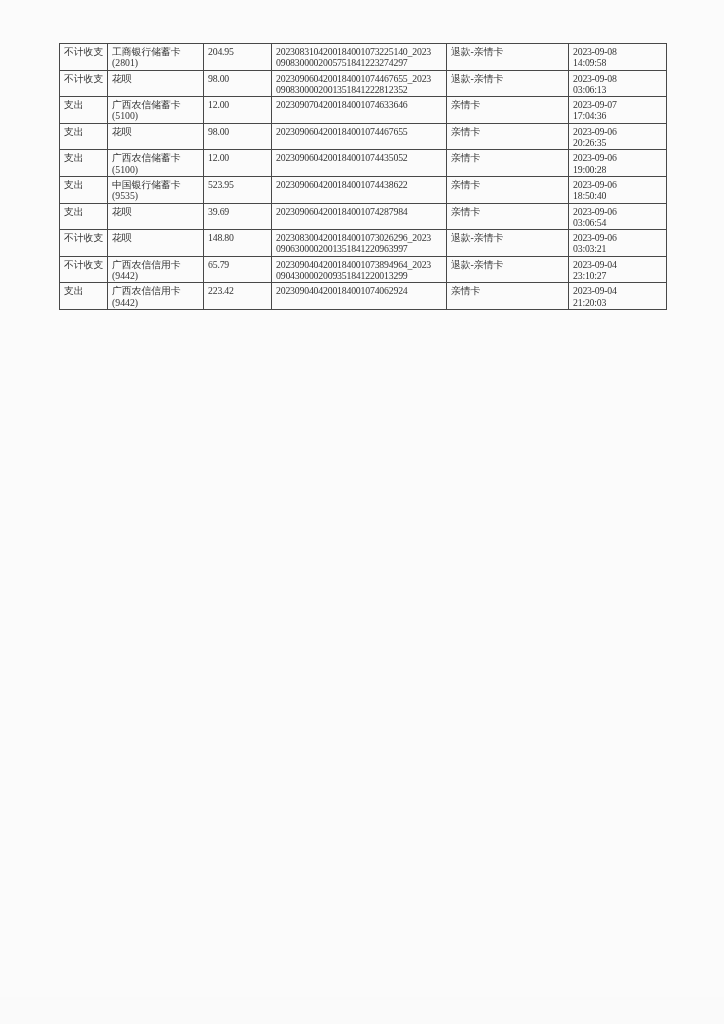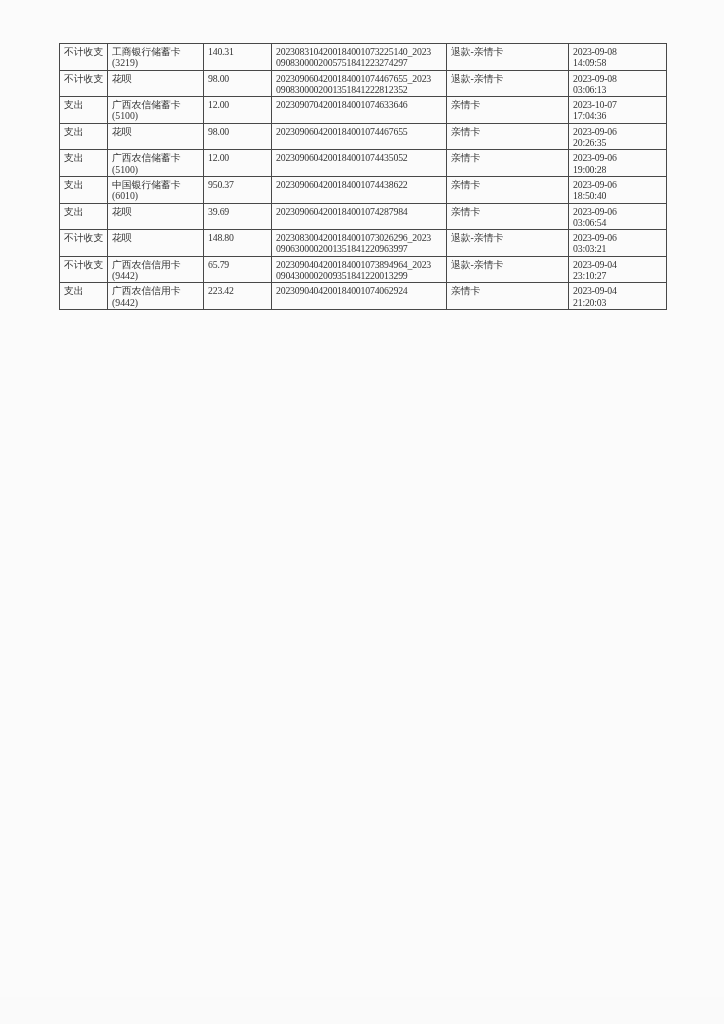--- a/index.html
+++ b/index.html
@@ -59,22 +59,22 @@
         <col class="col-account">
         <col class="col-amount">
         <col class="col-transaction_id">
         <col class="col-category">
         <col class="col-datetime">
       </colgroup>
     <tbody>
         <tr>
           <td class="col-type">不计收支</td>
           <td class="col-account">工商银行储蓄卡
-(3219)</td>
-          <td class="col-amount">140.31</td>
+(2801)</td>
+          <td class="col-amount">204.95</td>
           <td class="col-transaction_id">2023083104200184001073225140_2023
 0908300002005751841223274297</td>
           <td class="col-category">退款-亲情卡</td>
           <td class="col-datetime">2023-09-08
 14:09:58</td>
         </tr>
         <tr>
           <td class="col-type">不计收支</td>
           <td class="col-account">花呗</td>
           <td class="col-amount">98.00</td>
@@ -84,21 +84,21 @@
           <td class="col-datetime">2023-09-08
 03:06:13</td>
         </tr>
         <tr>
           <td class="col-type">支出</td>
           <td class="col-account">广西农信储蓄卡
 (5100)</td>
           <td class="col-amount">12.00</td>
           <td class="col-transaction_id">2023090704200184001074633646</td>
           <td class="col-category">亲情卡</td>
-          <td class="col-datetime">2023-10-07
+          <td class="col-datetime">2023-09-07
 17:04:36</td>
         </tr>
         <tr>
           <td class="col-type">支出</td>
           <td class="col-account">花呗</td>
           <td class="col-amount">98.00</td>
           <td class="col-transaction_id">2023090604200184001074467655</td>
           <td class="col-category">亲情卡</td>
           <td class="col-datetime">2023-09-06
 20:26:35</td>
@@ -109,22 +109,22 @@
 (5100)</td>
           <td class="col-amount">12.00</td>
           <td class="col-transaction_id">2023090604200184001074435052</td>
           <td class="col-category">亲情卡</td>
           <td class="col-datetime">2023-09-06
 19:00:28</td>
         </tr>
         <tr>
           <td class="col-type">支出</td>
           <td class="col-account">中国银行储蓄卡
-(6010)</td>
-          <td class="col-amount">950.37</td>
+(9535)</td>
+          <td class="col-amount">523.95</td>
           <td class="col-transaction_id">2023090604200184001074438622</td>
           <td class="col-category">亲情卡</td>
           <td class="col-datetime">2023-09-06
 18:50:40</td>
         </tr>
         <tr>
           <td class="col-type">支出</td>
           <td class="col-account">花呗</td>
           <td class="col-amount">39.69</td>
           <td class="col-transaction_id">2023090604200184001074287984</td>

